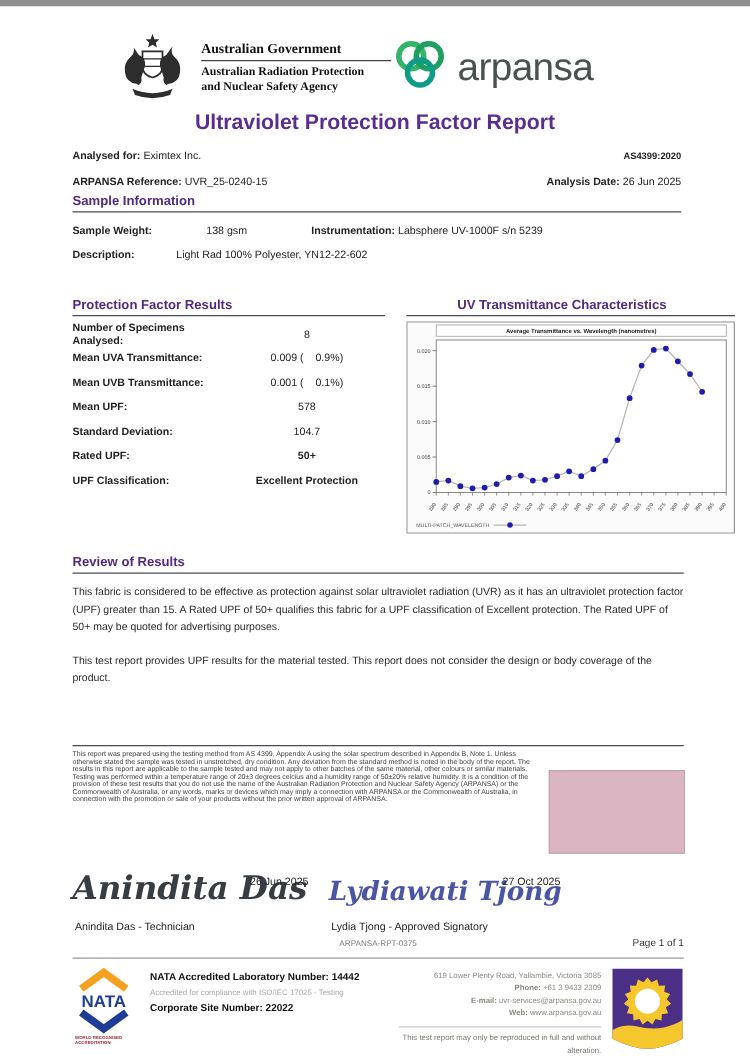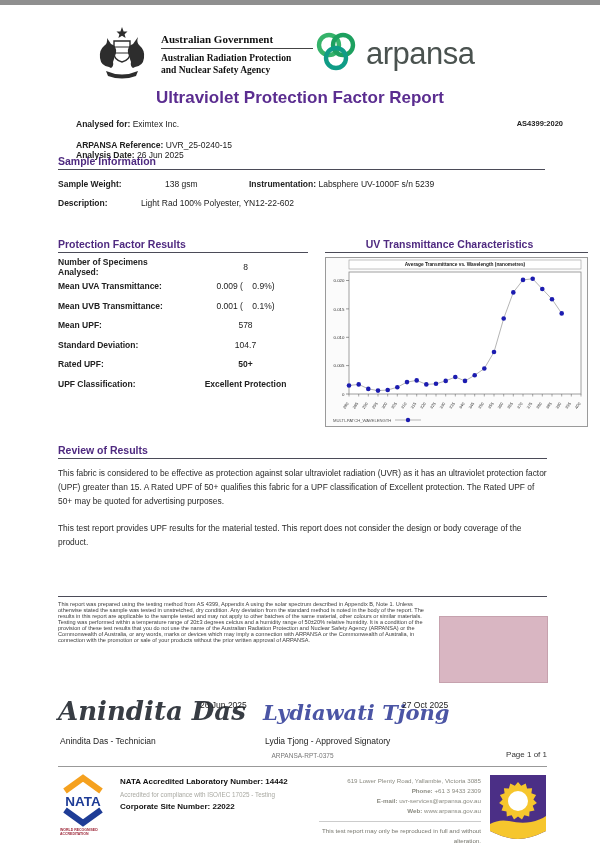--- a/index.html
+++ b/index.html
@@ -13,23 +13,23 @@
   .coa-gov{font-family:"Liberation Serif",serif;font-weight:bold;font-size:11px;color:#111;
            border-bottom:1px solid #444;padding-bottom:3px;margin-bottom:3px;width:152px;}
   .coa-dept{font-family:"Liberation Serif",serif;font-weight:bold;font-size:9.5px;line-height:1.3;color:#111;}
   .arp{position:absolute;left:313px;top:30px;display:flex;align-items:center;gap:7px;}
   .arp-word{font-size:31px;font-weight:normal;color:#4a524f;letter-spacing:-0.5px;line-height:1;}
 
   .report-title{position:absolute;top:88px;left:0;width:600px;text-align:center;
                 font-size:17px;font-weight:bold;color:#5b2d90;}
 
   
-  .meta-row{position:absolute;left:76px;width:487px;display:flex;justify-content:space-between;
-            font-size:8.5px;align-items:flex-start;}
-  .m1{top:119px;} .m2{top:140px;flex-direction:column;}
+  .meta-row{position:absolute;left:58px;width:487px;display:flex;justify-content:space-between;
+            font-size:8.5px;align-items:center;}
+  .m1{top:119px;} .m2{top:140px;}
   b{font-weight:bold;}
   .std-code{font-size:7.5px;font-weight:bold;}
 
   .sec-head{font-size:10.5px;font-weight:bold;color:#4f2a80;}
   .rule{border-bottom:1.6px solid #4b4b58;margin-top:2px;}
 
   
   .sample{position:absolute;top:155px;left:58px;width:487px;}
   .srow{display:flex;font-size:8.5px;margin-top:9px;align-items:baseline;}
   .slabel{width:83px;font-weight:bold;}

